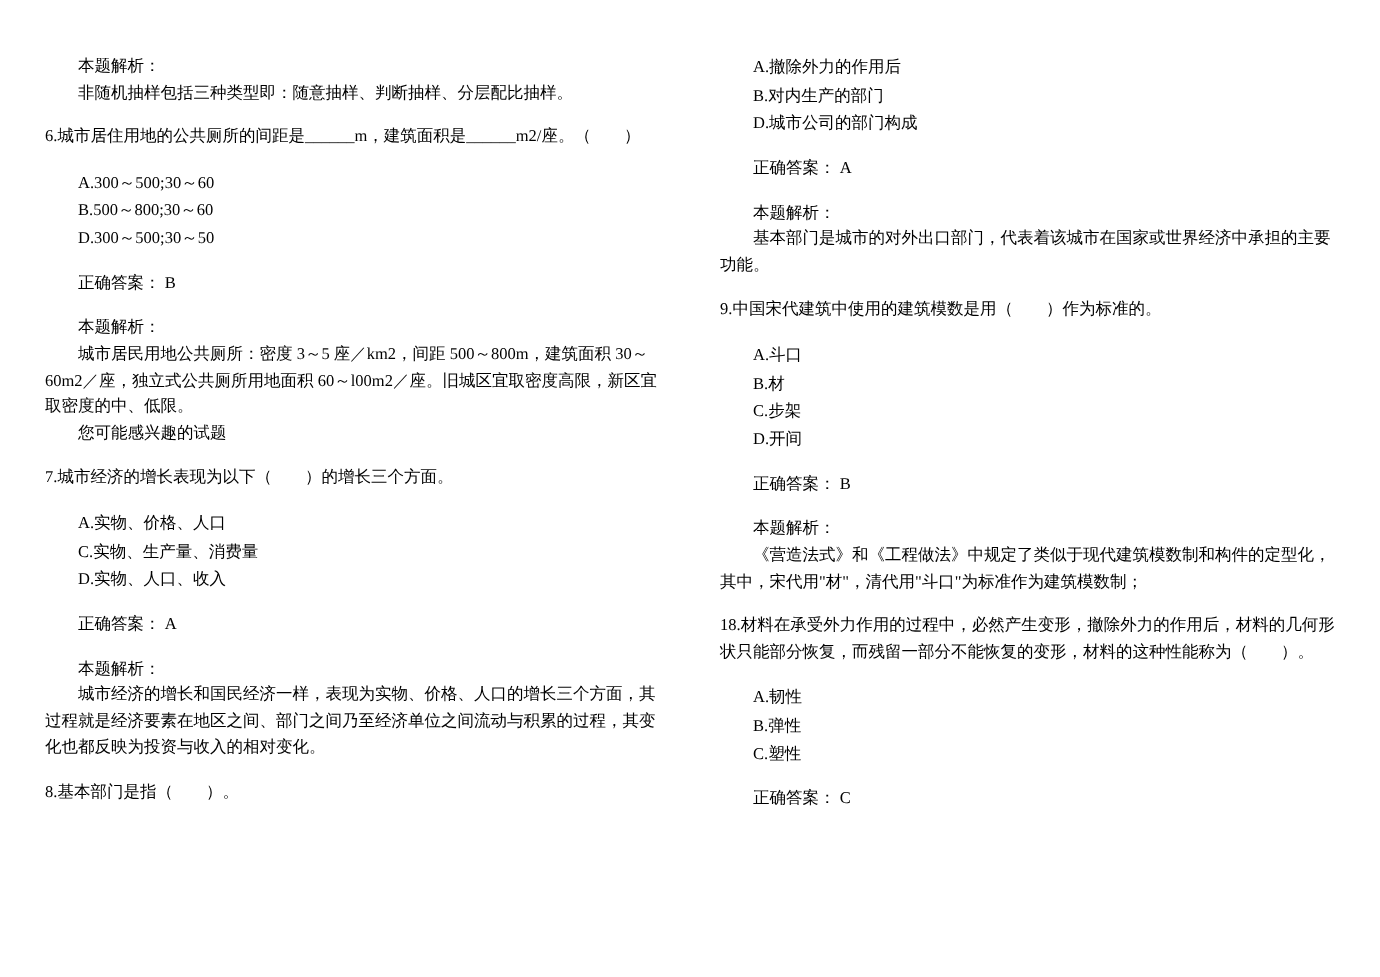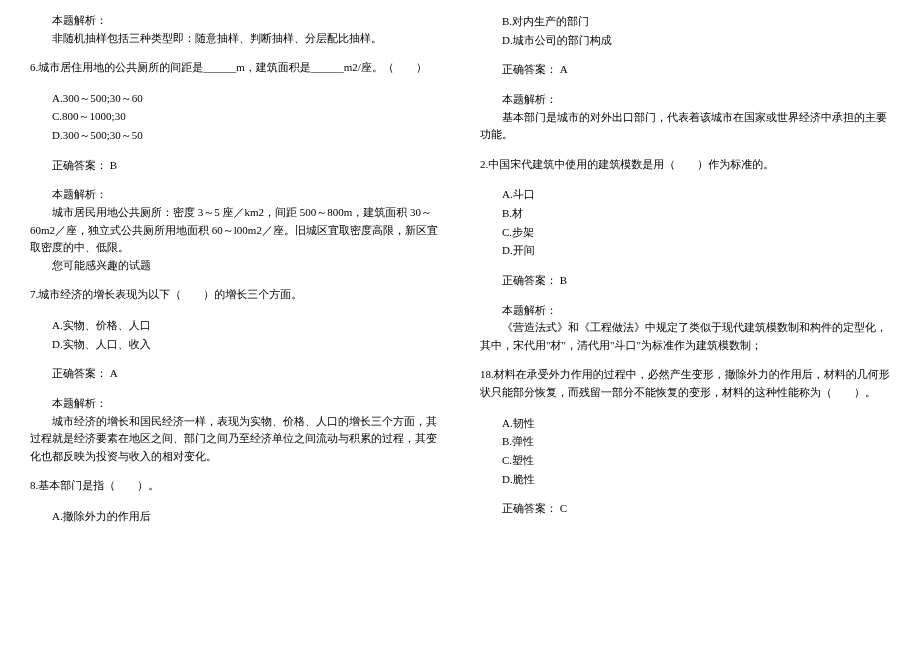--- a/index.html
+++ b/index.html
@@ -11,21 +11,21 @@
     background: #fff;
     width: 920px;
     height: 651px;
     overflow: hidden;
   }
   .page {
     column-count: 2;
     column-gap: 40px;
     column-fill: auto;
     height: 563px;
-    padding: 12px 30px 20px 30px;
+    padding: 36px 30px 20px 30px;
     box-sizing: border-box;
   }
   .block {
     margin-bottom: 12px;
     line-height: 1.6;
   }
   .indent {
     text-indent: 2em;
   }
   .options {
@@ -42,36 +42,37 @@
 <div class="page">
 
   <div class="block">
     <div class="indent">本题解析：</div>
     <div class="indent">非随机抽样包括三种类型即：随意抽样、判断抽样、分层配比抽样。</div>
   </div>
 
   <div class="block">6.城市居住用地的公共厕所的间距是______m，建筑面积是______m2/座。（　　）</div>
   <div class="block options">
     <span class="option-line">A.300～500;30～60</span>
-    <span class="option-line">C.800～1000;30</span>
+    <span class="option-line">B.500～800;30～60</span>
     <span class="option-line">D.300～500;30～50</span>
   </div>
   <div class="block indent">
     <span>正确答案：</span>
     <span>B</span>
   </div>
   <div class="block">
     <div class="indent">本题解析：</div>
     <div class="indent">城市居民用地公共厕所：密度 3～5 座／km2，间距 500～800m，建筑面积 30～60m2／座，独立式公共厕所用地面积 60～l00m2／座。旧城区宜取密度高限，新区宜取密度的中、低限。</div>
     <div class="indent">您可能感兴趣的试题</div>
   </div>
 
   <div class="block">7.城市经济的增长表现为以下（　　）的增长三个方面。</div>
   <div class="block options">
     <span class="option-line">A.实物、价格、人口</span>
+    <span class="option-line">C.实物、生产量、消费量</span>
     <span class="option-line">D.实物、人口、收入</span>
   </div>
   <div class="block indent">
     <span>正确答案：</span>
     <span>A</span>
   </div>
   <div class="block">
     <div class="indent">本题解析：</div>
     <div class="indent">城市经济的增长和国民经济一样，表现为实物、价格、人口的增长三个方面，其过程就是经济要素在地区之间、部门之间乃至经济单位之间流动与积累的过程，其变化也都反映为投资与收入的相对变化。</div>
   </div>
@@ -85,42 +86,41 @@
   </div>
   <div class="block indent">
     <span>正确答案：</span>
     <span>A</span>
   </div>
   <div class="block">
     <div class="indent">本题解析：</div>
     <div class="indent">基本部门是城市的对外出口部门，代表着该城市在国家或世界经济中承担的主要功能。</div>
   </div>
 
-  <div class="block">2.中国宋代建筑中使用的建筑模数是用（　　）作为标准的。</div>
+  <div class="block">9.中国宋代建筑中使用的建筑模数是用（　　）作为标准的。</div>
   <div class="block options">
     <span class="option-line">A.斗口</span>
     <span class="option-line">B.材</span>
     <span class="option-line">C.步架</span>
     <span class="option-line">D.开间</span>
   </div>
   <div class="block indent">
     <span>正确答案：</span>
     <span>B</span>
   </div>
   <div class="block">
     <div class="indent">本题解析：</div>
     <div class="indent">《营造法式》和《工程做法》中规定了类似于现代建筑模数制和构件的定型化，其中，宋代用"材"，清代用"斗口"为标准作为建筑模数制；</div>
   </div>
 
   <div class="block">18.材料在承受外力作用的过程中，必然产生变形，撤除外力的作用后，材料的几何形状只能部分恢复，而残留一部分不能恢复的变形，材料的这种性能称为（　　）。</div>
   <div class="block options">
     <span class="option-line">A.韧性</span>
     <span class="option-line">B.弹性</span>
     <span class="option-line">C.塑性</span>
-    <span class="option-line">D.脆性</span>
   </div>
   <div class="block indent">
     <span>正确答案：</span>
     <span>C</span>
   </div>
   <div class="block">
     <div class="indent">本题解析：</div>
   </div>
 
 </div>

